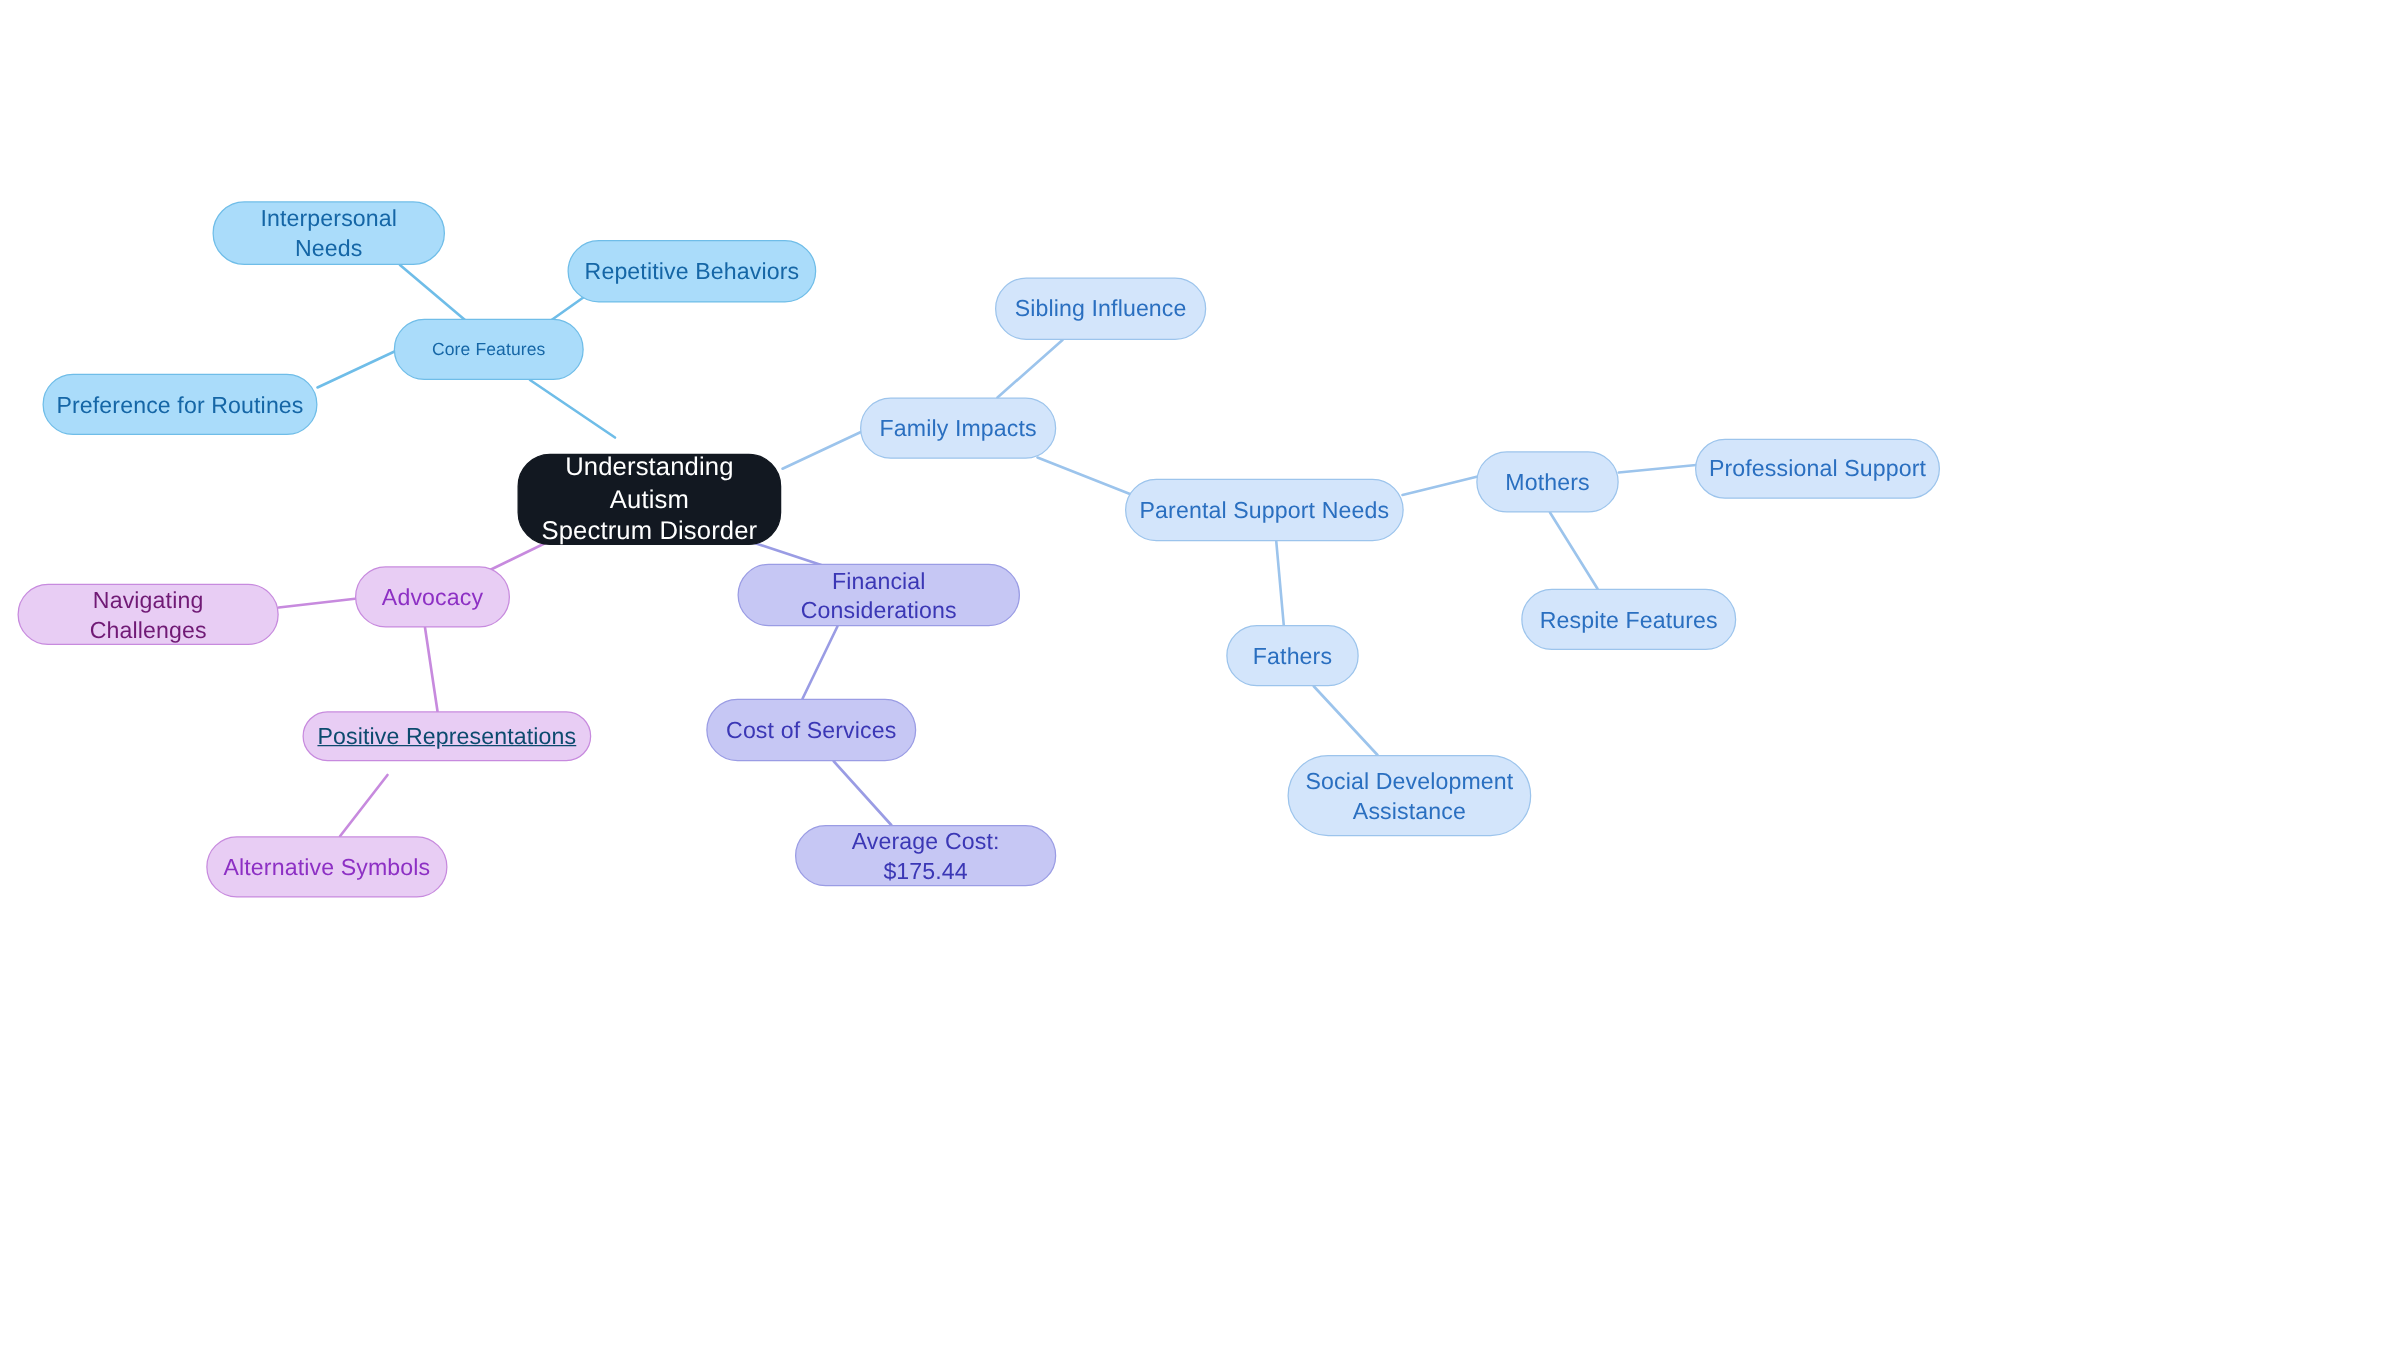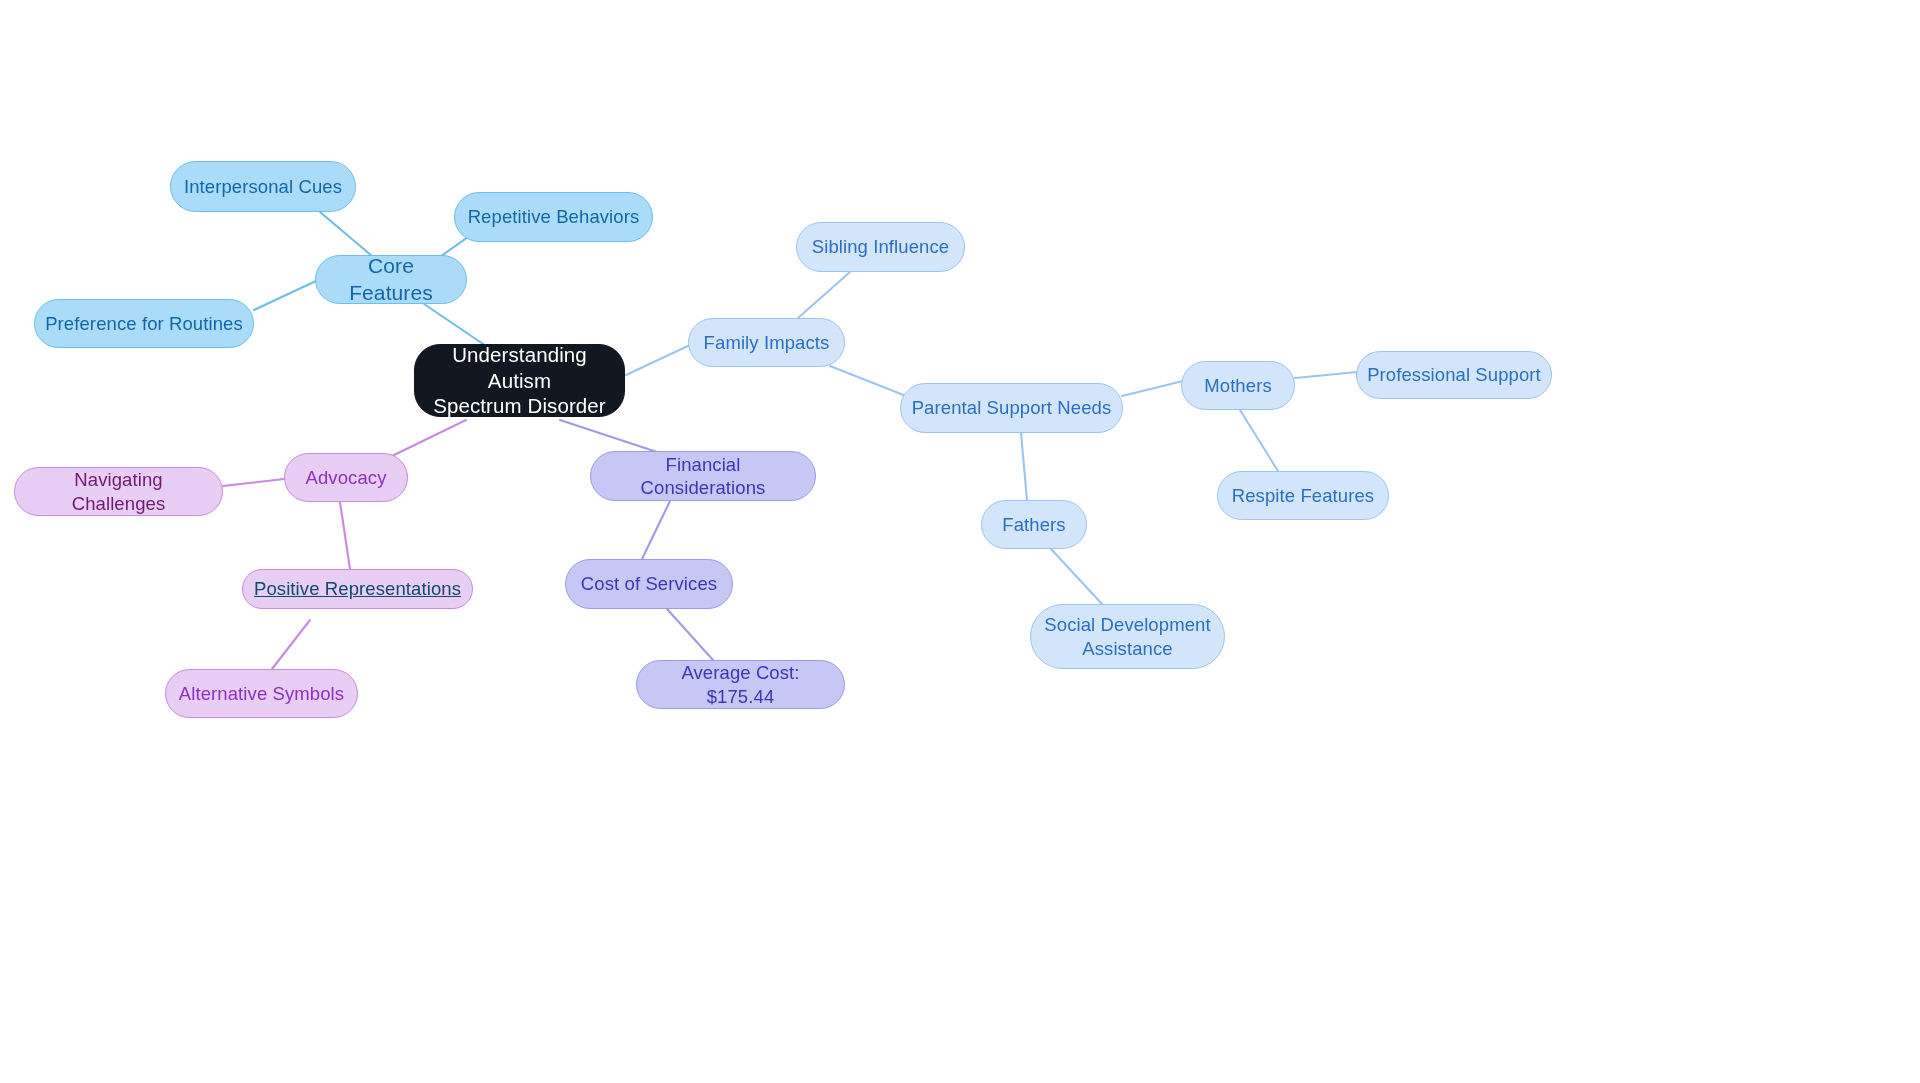--- a/index.html
+++ b/index.html
@@ -74,24 +74,24 @@
       <line x1="1051" y1="549" x2="1102" y2="604" stroke="#9cc4ec" stroke-width="2.1" stroke-linecap="round"></line>
       <line x1="560" y1="420" x2="657" y2="452" stroke="#9a9ce4" stroke-width="2.1" stroke-linecap="round"></line>
       <line x1="670" y1="501" x2="642" y2="559" stroke="#9a9ce4" stroke-width="2.1" stroke-linecap="round"></line>
       <line x1="667" y1="609" x2="713" y2="660" stroke="#9a9ce4" stroke-width="2.1" stroke-linecap="round"></line>
       <line x1="466" y1="420" x2="392" y2="456" stroke="#c78ade" stroke-width="2.1" stroke-linecap="round"></line>
       <line x1="284" y1="479" x2="223" y2="486" stroke="#c78ade" stroke-width="2.1" stroke-linecap="round"></line>
       <line x1="340" y1="502" x2="350" y2="569" stroke="#c78ade" stroke-width="2.1" stroke-linecap="round"></line>
       <line x1="310" y1="620" x2="272" y2="669" stroke="#c78ade" stroke-width="2.1" stroke-linecap="round"></line>
     </svg>
   <div id="node-layer">
-      <div class="node node-root" style="left: 414px; top: 344px; width: 211px; height: 73px; background: rgb(18, 24, 33); border-color: rgb(18, 24, 33); color: rgb(255, 255, 255); font-size: 20.5px; border-radius: 26px; text-align: center;"><span class="node-label">Understanding Autism
+      <div class="node node-root" style="left: 414px; top: 363px; width: 211px; height: 73px; background: rgb(18, 24, 33); border-color: rgb(18, 24, 33); color: rgb(255, 255, 255); font-size: 20.5px; border-radius: 26px; text-align: center;"><span class="node-label">Understanding Autism
 Spectrum Disorder</span></div>
-      <div class="node" style="left: 315px; top: 255px; width: 152px; height: 49px; background: rgb(170, 220, 250); border-color: rgb(111, 189, 232); color: rgb(21, 102, 166); font-size: 21px;"><span class="node-label">Core Features</span></div>
-      <div class="node" style="left: 170px; top: 161px; width: 186px; height: 51px; background: rgb(170, 220, 250); border-color: rgb(111, 189, 232); color: rgb(21, 102, 166); font-size: 18.5px;"><span class="node-label">Interpersonal Cues</span></div>
+      <div class="node" style="left: 315px; top: 255px; width: 152px; height: 49px; background: rgb(170, 220, 250); border-color: rgb(111, 189, 232); color: rgb(21, 102, 166); font-size: 14px;"><span class="node-label">Core Features</span></div>
+      <div class="node" style="left: 170px; top: 161px; width: 186px; height: 51px; background: rgb(170, 220, 250); border-color: rgb(111, 189, 232); color: rgb(21, 102, 166); font-size: 18.5px;"><span class="node-label">Interpersonal Needs</span></div>
       <div class="node" style="left: 454px; top: 170px; width: 199px; height: 50px; background: rgb(170, 220, 250); border-color: rgb(111, 189, 232); color: rgb(21, 102, 166); font-size: 18.5px; margin-top: 22px;"><span class="node-label">Repetitive Behaviors</span></div>
       <div class="node" style="left: 34px; top: 299px; width: 220px; height: 49px; background: rgb(170, 220, 250); border-color: rgb(111, 189, 232); color: rgb(21, 102, 166); font-size: 18.5px;"><span class="node-label">Preference for Routines</span></div>
       <div class="node" style="left: 688px; top: 318px; width: 157px; height: 49px; background: rgb(211, 229, 251); border-color: rgb(156, 196, 236); color: rgb(42, 111, 192); font-size: 18.5px;"><span class="node-label">Family Impacts</span></div>
       <div class="node" style="left: 796px; top: 222px; width: 169px; height: 50px; background: rgb(211, 229, 251); border-color: rgb(156, 196, 236); color: rgb(42, 111, 192); font-size: 18.5px;"><span class="node-label">Sibling Influence</span></div>
       <div class="node" style="left: 900px; top: 383px; width: 223px; height: 50px; background: rgb(211, 229, 251); border-color: rgb(156, 196, 236); color: rgb(42, 111, 192); font-size: 18.5px;"><span class="node-label">Parental Support Needs</span></div>
       <div class="node" style="left: 1181px; top: 361px; width: 114px; height: 49px; background: rgb(211, 229, 251); border-color: rgb(156, 196, 236); color: rgb(42, 111, 192); font-size: 18.5px;"><span class="node-label">Mothers</span></div>
       <div class="node" style="left: 1356px; top: 351px; width: 196px; height: 48px; background: rgb(211, 229, 251); border-color: rgb(156, 196, 236); color: rgb(42, 111, 192); font-size: 18.5px;"><span class="node-label">Professional Support</span></div>
       <div class="node" style="left: 1217px; top: 471px; width: 172px; height: 49px; background: rgb(211, 229, 251); border-color: rgb(156, 196, 236); color: rgb(42, 111, 192); font-size: 18.5px;"><span class="node-label">Respite Features</span></div>
       <div class="node" style="left: 981px; top: 500px; width: 106px; height: 49px; background: rgb(211, 229, 251); border-color: rgb(156, 196, 236); color: rgb(42, 111, 192); font-size: 18.5px;"><span class="node-label">Fathers</span></div>
       <div class="node" style="left: 1030px; top: 604px; width: 195px; height: 65px; background: rgb(211, 229, 251); border-color: rgb(156, 196, 236); color: rgb(42, 111, 192); font-size: 18.5px;"><span class="node-label">Social Development

